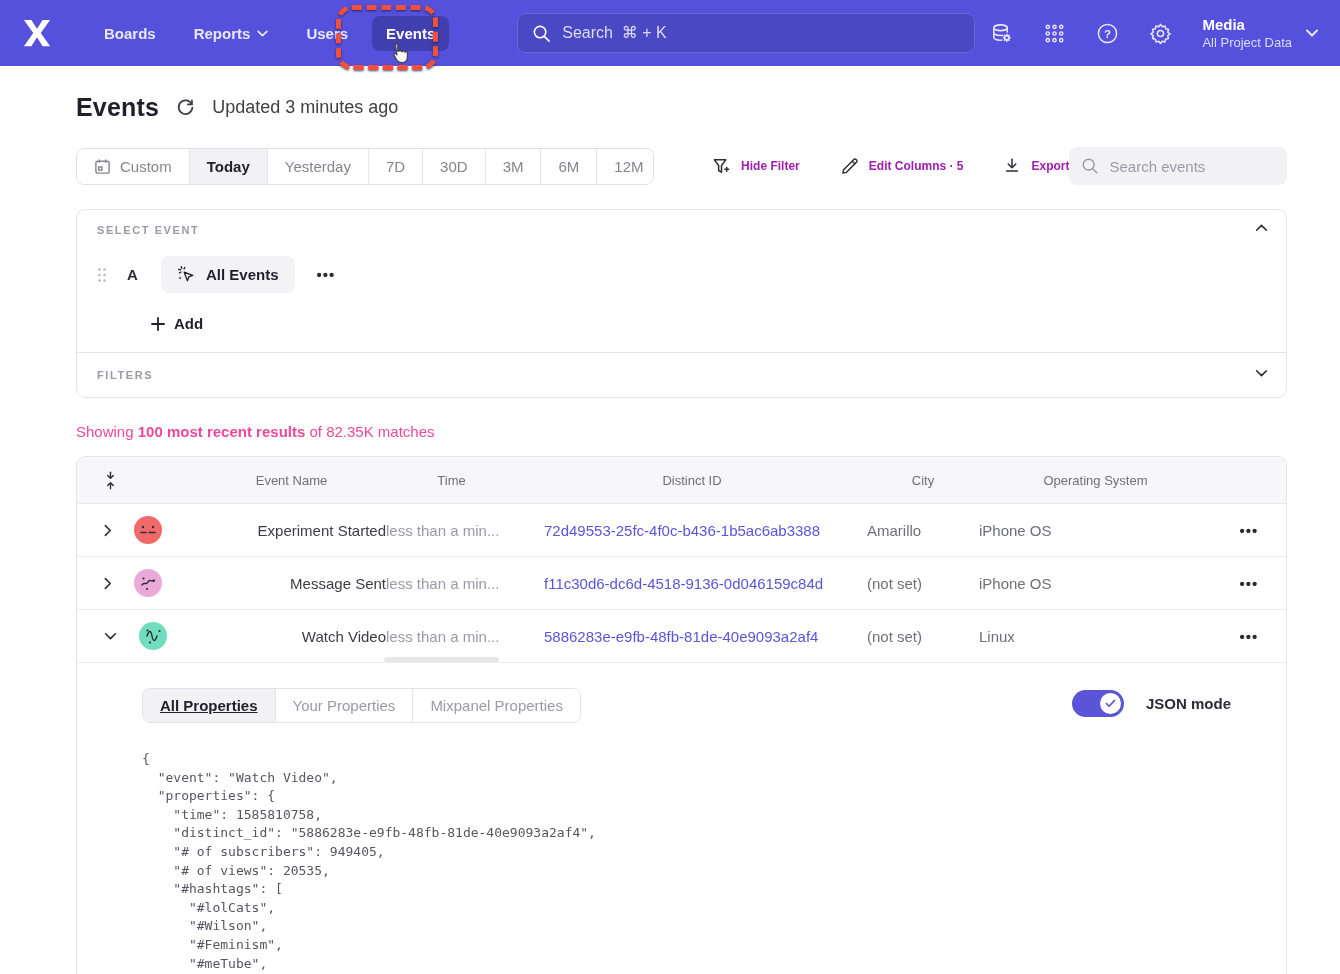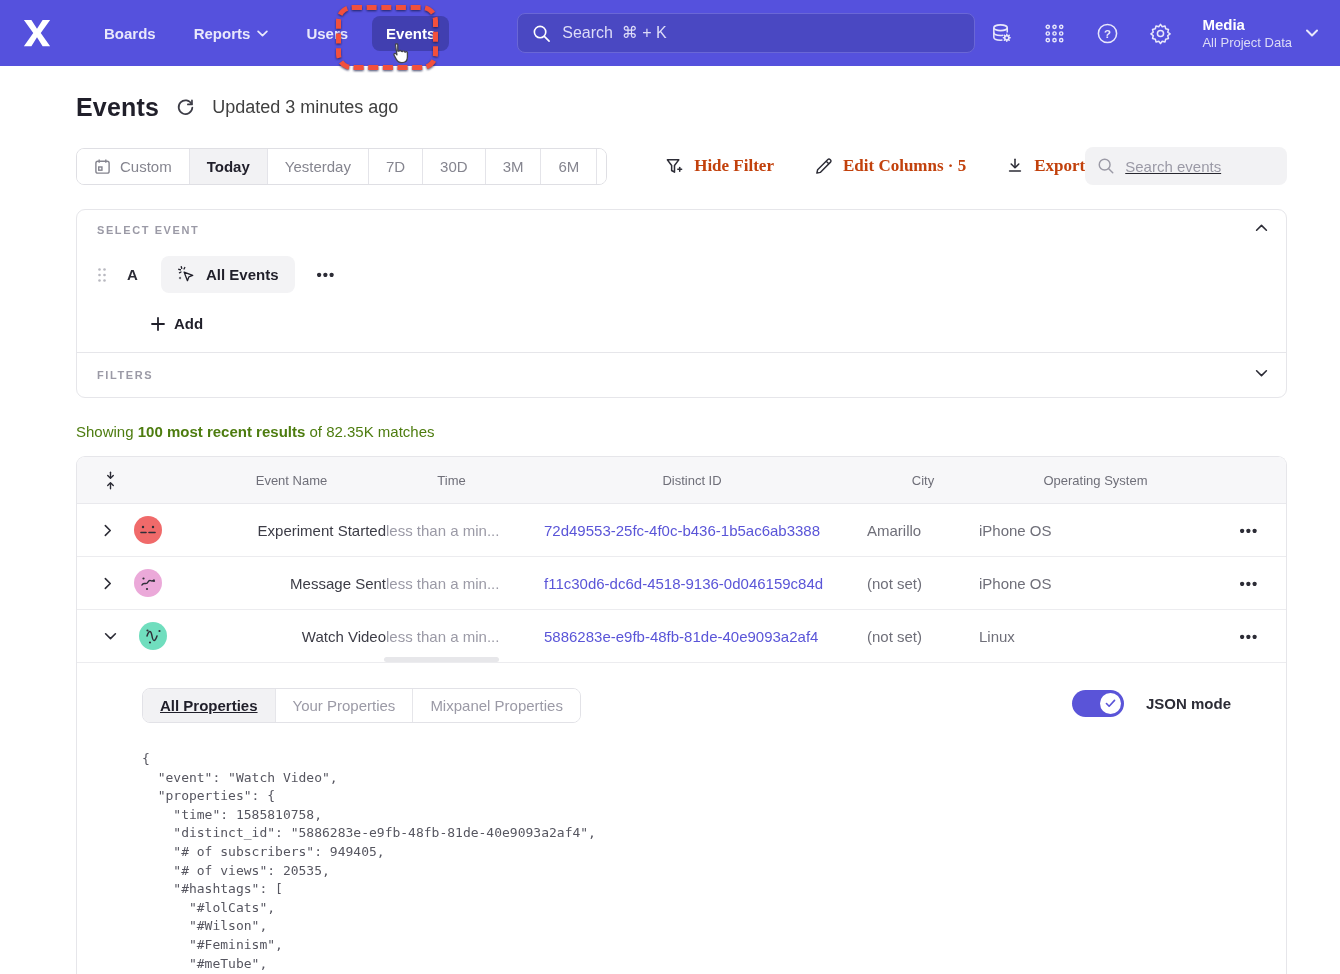--- a/index.html
+++ b/index.html
@@ -64,26 +64,26 @@
   }
   .seg {
     display:flex; align-items:center; gap:9px; padding:0 17px; font-size:15px;
     color:#85858f; cursor:pointer; border-right:1px solid #e4e4e9; background:#fff;
     white-space:nowrap;
   }
   .seg:last-child { border-right:none; }
   .seg.active { background:#f2f2f4; color:#201f2a; font-weight:bold; }
   .toolbar { display:flex; align-items:center; margin-left:58px; gap:40px; }
   .tool-btn {
-    display:flex; align-items:center; gap:10px; font-size:17px; font-weight:bold;
-    color:#c2410c; cursor:pointer; white-space:nowrap;font-family:Liberation Serif, serif;
+    display:flex; align-items:center; gap:10px; font-size:12px; font-weight:bold;
+    color:#a21caf; cursor:pointer; white-space:nowrap;
   }
   .search-events {
     margin-left:auto; width:220px; height:38px; background:#f2f2f4;
-    border-radius:8px; display:flex; align-items:center; padding:0 12px; gap:10px;text-decoration:underline;
+    border-radius:8px; display:flex; align-items:center; padding:0 12px; gap:10px;
   }
   .search-events input {
     border:none; outline:none; background:transparent; width:100%;
     font-size:15px; font-family:"Liberation Sans", sans-serif; color:#44444e;
   }
   .search-events input::placeholder { color:#9b9aa6; opacity:1; }
 
   
   .query-card {
     margin-top:24px; border:1px solid #e6e6ea; border-radius:9px; background:#fff;
@@ -106,21 +106,21 @@
     cursor:pointer; font-weight:bold; padding:4px 6px;
   }
   .add-btn {
     display:flex; align-items:center; gap:9px; margin:22px 0 0 54px;
     font-size:15px; font-weight:bold; color:#201f2a; cursor:pointer; width:fit-content;
   }
   .qc-divider { border-top:1px solid #e6e6ea; }
   .filters-section { padding:16px 20px; position:relative; }
 
   
-  .results-line { margin-top:25px; font-size:15px; color:#4d7c0f; }
+  .results-line { margin-top:25px; font-size:15px; color:#ec4899; }
   .results-line b { font-weight:bold; }
 
   .table-card {
     margin-top:16px; border:1px solid #e6e6ea; border-bottom:none;
     border-radius:9px 9px 0 0; background:#fff; overflow:hidden;
   }
   .tgrid { display:grid; grid-template-columns:120px 189px 131px 350px 112px 1fr 74px; align-items:center; }
   .thead { background:#f7f7f9; height:47px; border-bottom:1px solid #e9e9ed; }
   .th { font-size:13px; color:#6f6f79;text-align:center; }
   .th-icon { padding-left:27px; color:#2c2c36; cursor:pointer; }

